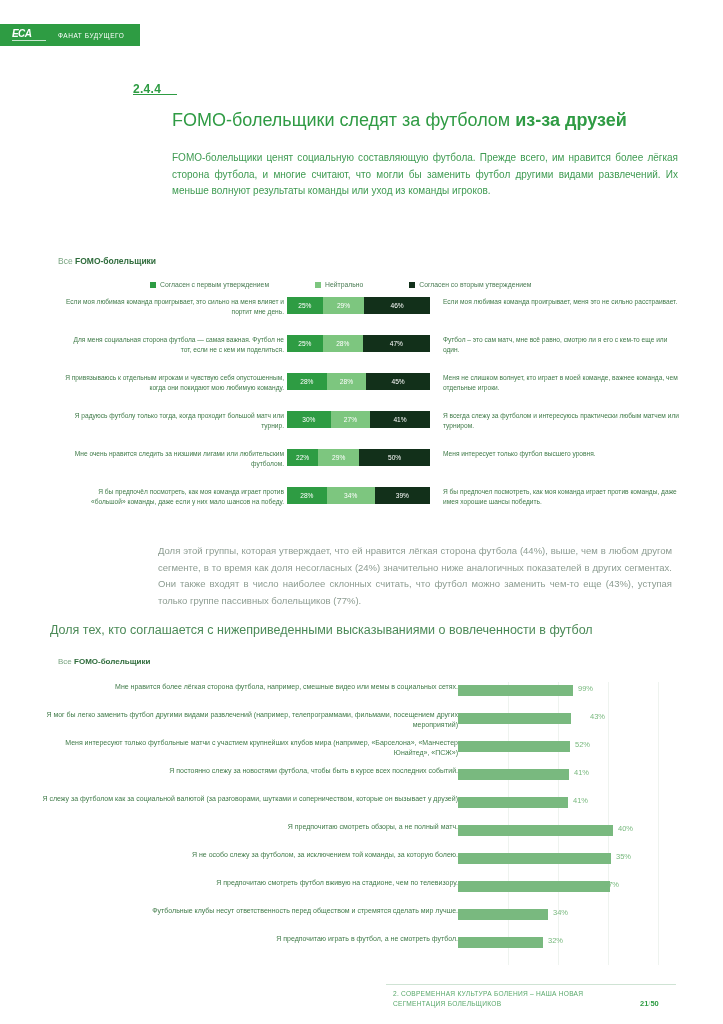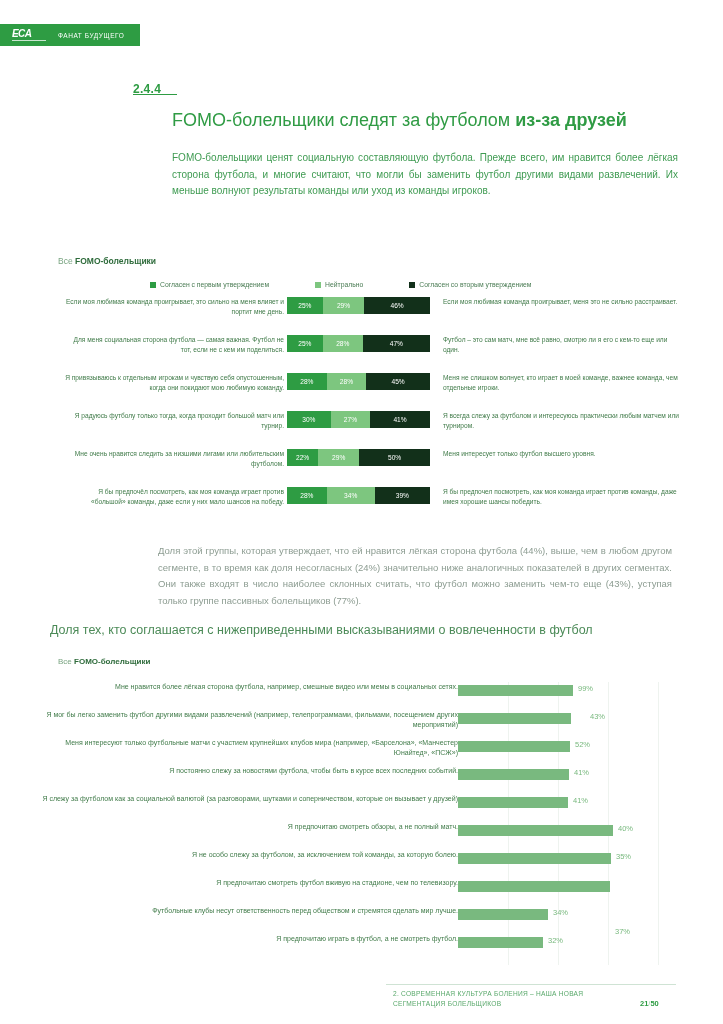--- a/index.html
+++ b/index.html
@@ -305,21 +305,21 @@
         <div class="c2-label">Я не особо слежу за футболом, за исключением той команды, за которую болею.</div>
         <div class="c2-track">
           <div class="c2-fill" style="width: 153px;"></div>
           <div class="c2-val" style="left: 158px;">35%</div>
         </div>
       </div>
       <div class="c2-row">
         <div class="c2-label">Я предпочитаю смотреть футбол вживую на стадионе, чем по телевизору.</div>
         <div class="c2-track">
           <div class="c2-fill" style="width: 152px;"></div>
-          <div class="c2-val" style="left: 157px; margin-top: 47px;">37%</div>
+          <div class="c2-val" style="left: 146px;">37%</div>
         </div>
       </div>
       <div class="c2-row">
         <div class="c2-label">Футбольные клубы несут ответственность перед обществом и стремятся сделать мир лучше.</div>
         <div class="c2-track">
           <div class="c2-fill" style="width: 90px;"></div>
           <div class="c2-val" style="left: 95px;">34%</div>
         </div>
       </div>
       <div class="c2-row">

